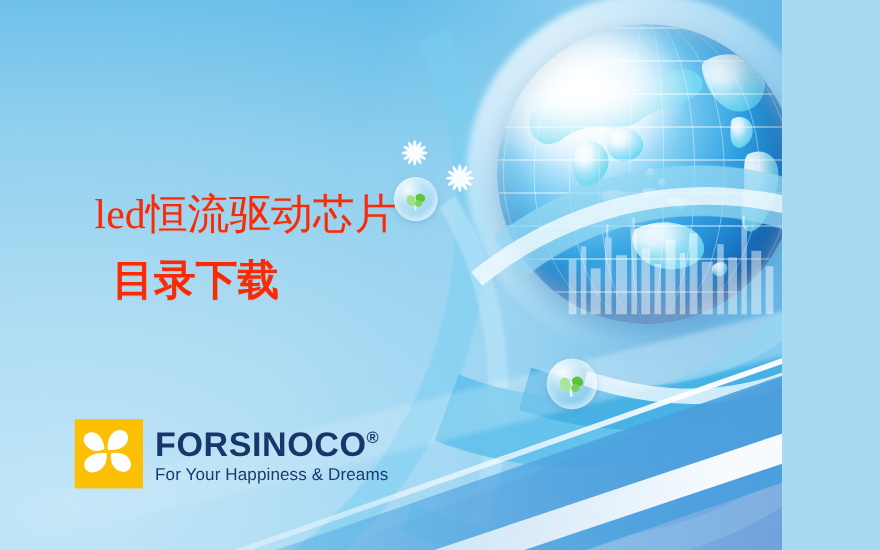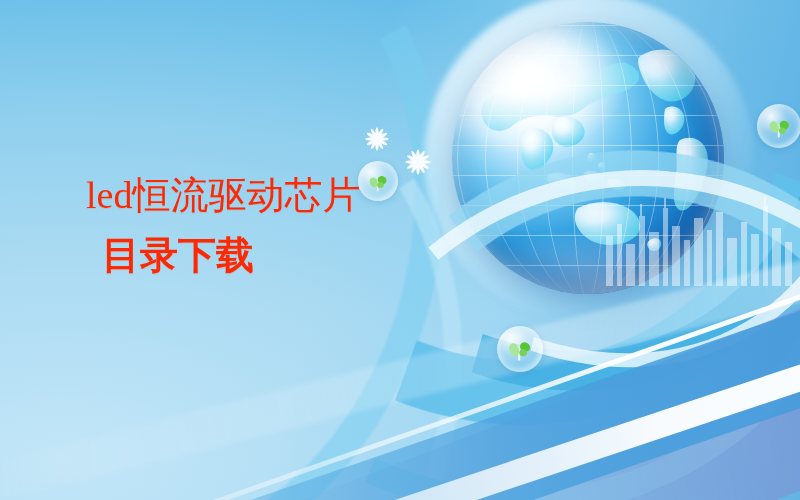--- a/index.html
+++ b/index.html
@@ -1,21 +1,21 @@
 <!DOCTYPE html>
 <html><head>
 <meta charset="utf-8">
 <style>
   * { margin:0; padding:0; box-sizing:border-box; }
   html,body { width:800px; height:500px; overflow:hidden; background:#A8D9F2; }
   body { font-family:"Liberation Sans", sans-serif; }
 
   #banner {
     position:relative;
-    width:800px; height:500px;
+    width:711px; height:500px;
     overflow:hidden;
     background:#ffffff;
   }
 
   
   .bg-base {
     position:absolute; inset:0;
     background:
       radial-gradient(120% 100% at 8% 92%, #C3E6F8 0%, #A9DAF2 42%, #8FCFEE 70%, #63BCE8 100%);
   }
@@ -422,14 +422,30 @@
         <ellipse cx="25" cy="27" rx="5.6" ry="5" fill="#7FD45C" transform="rotate(-10 25 27)"></ellipse>
       </svg>
     </div>
   </div>
 
   <div id="headline">
     <div class="hl-line-1">led恒流驱动芯片</div>
     <div class="hl-line-2">目录下载</div>
   </div>
 
+  <div id="logo-block">
+    <div id="logo-mark">
+      <svg viewBox="0 0 62 63">
+        <g fill="#ffffff">
+          <path d="M30 28 C29 19 33 11 40 10 C46 9 50 14 48 20 C46 26 38 29 30 28 Z"></path>
+          <path d="M29 31 C20 30 11 33 9 39 C7 45 12 50 19 48 C26 46 30 39 29 31 Z"></path>
+          <path d="M33 31 C42 29 50 33 51 40 C52 46 46 50 40 47 C34 44 32 38 33 31 Z"></path>
+          <path d="M27 27 C26 18 21 11 14 12 C8 13 6 20 11 25 C16 30 22 30 27 27 Z"></path>
+        </g>
+      </svg>
+    </div>
+    <div id="logo-text">
+      <div id="logo-wordmark"><span>FORSINOCO</span><span class="reg">®</span></div>
+      <div id="logo-tagline">For Your Happiness &amp; Dreams</div>
+    </div>
+  </div>
 
 </div>
 
 </body></html>

